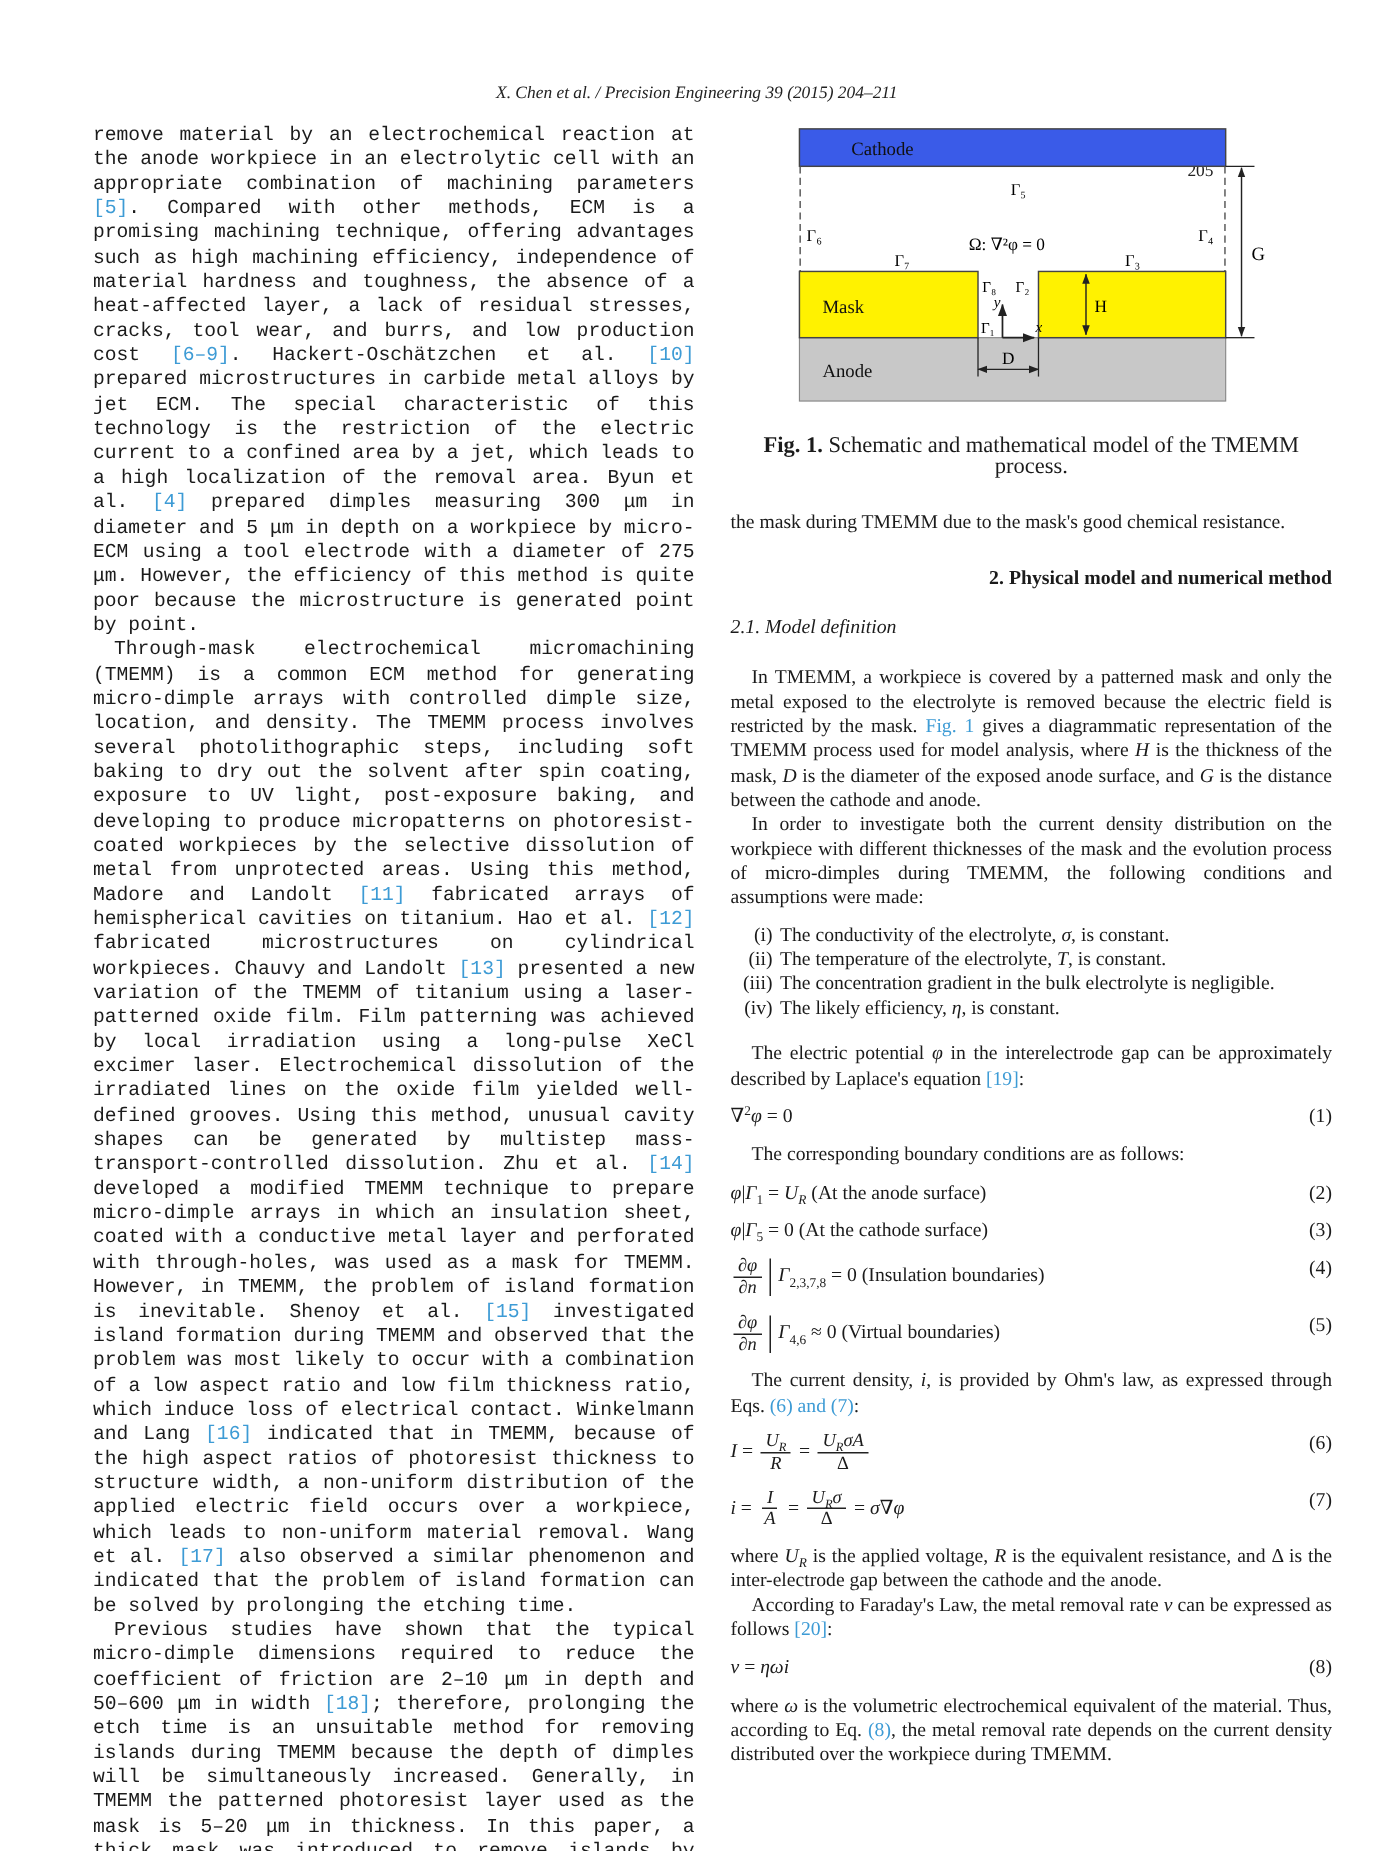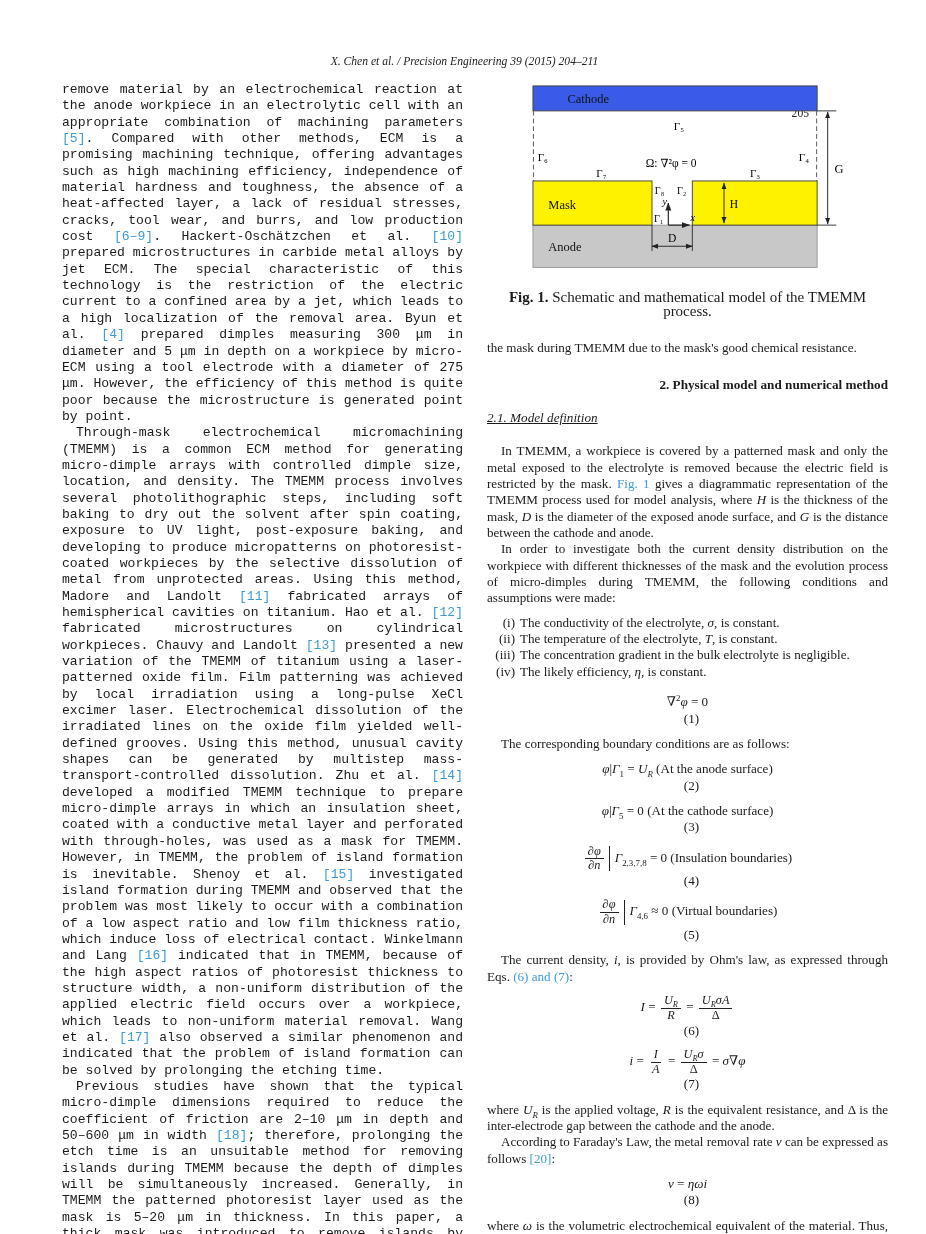--- a/index.html
+++ b/index.html
@@ -17,31 +17,31 @@
   }
   .col{
     position:absolute;top:82px;width:401px;
     font-size:13.1px;line-height:16.35px;text-align:justify;
   }
   .left-col{left:62px;font-family:Liberation Mono, monospace;}
   .right-col{left:487px;}
   p{margin:0;text-indent:14px;}
   p.noindent{text-indent:0;}
   h2{font-size:13.2px;font-weight:bold;margin:21px 0 17px;text-align:right;line-height:16px;}
-  h3{font-size:13.2px;font-weight:normal;font-style:italic;margin:0 0 17px;text-align:left;line-height:16px;text-decoration:underline;}
+  h3{font-size:13.2px;font-weight:normal;font-style:italic;margin:0 0 17px;text-align:left;line-height:16px;}
   .i{font-style:italic;}
   .b{font-weight:bold;}
   .cite{color:var(--accent,#3D9BD5);}
   .sub{font-size:68%;vertical-align:-0.4em;line-height:0;}
   .sup{font-size:68%;vertical-align:0.55em;line-height:0;}
   .assumptions{margin:8px 0 14px;}
   .assump{display:flex;text-align:left;}
   .assump .lbl{flex:0 0 28px;text-align:right;padding-right:5px;}
   .assump .txt{flex:1;}
-  .eq{display:flex;align-items:center;margin:9px 0;text-align:left;flex-direction:column;}
+  .eq{display:flex;margin:9px 0;text-align:left;}
   .eq .expr{flex:1;}
   .eq .eqnum{margin-left:8px;}
   .frac{display:inline-flex;flex-direction:column;align-items:center;vertical-align:middle;
         margin:0 2px;line-height:1.12;font-size:12.3px;}
   .frac .num{padding:0 3px;border-bottom:1px solid #222;}
   .frac .den{padding:0 3px;}
   .vbar{display:inline-block;width:1px;height:25px;background:#222;margin:0 5px 0 3px;vertical-align:middle;}
   figure{margin:2px 0 22px;text-align:center;}
   figure svg{display:block;margin:0 auto;}
   figcaption{font-size:15px;line-height:14px;margin-top:14px;text-align:center;color:#1b1b1b;}
@@ -138,20 +138,21 @@
     <div class="assump">
       <span class="lbl">(iii)</span>
       <span class="txt"><span>The concentration gradient in the bulk electrolyte is negligible.</span></span>
     </div>
     <div class="assump">
       <span class="lbl">(iv)</span>
       <span class="txt"><span>The likely efficiency, </span><span class="i">η</span><span>, is constant.</span></span>
     </div>
   </div>
 
+  <p><span>The electric potential </span><span class="i">φ</span><span> in the interelectrode gap can be approximately described by Laplace's equation </span><span class="cite">[19]</span><span>:</span></p>
 
   <div class="eq">
     <span class="expr"><span>∇</span><span class="sup">2</span><span class="i">φ</span><span> = 0</span></span>
     <span class="eqnum">(1)</span>
   </div>
 
   <p><span>The corresponding boundary conditions are as follows:</span></p>
 
   <div class="eq">
     <span class="expr"><span class="i">φ</span><span>|</span><span class="i">Γ</span><span class="sub">1</span><span> = </span><span class="i">U</span><span class="i sub">R</span><span> (At the anode surface)</span></span>

